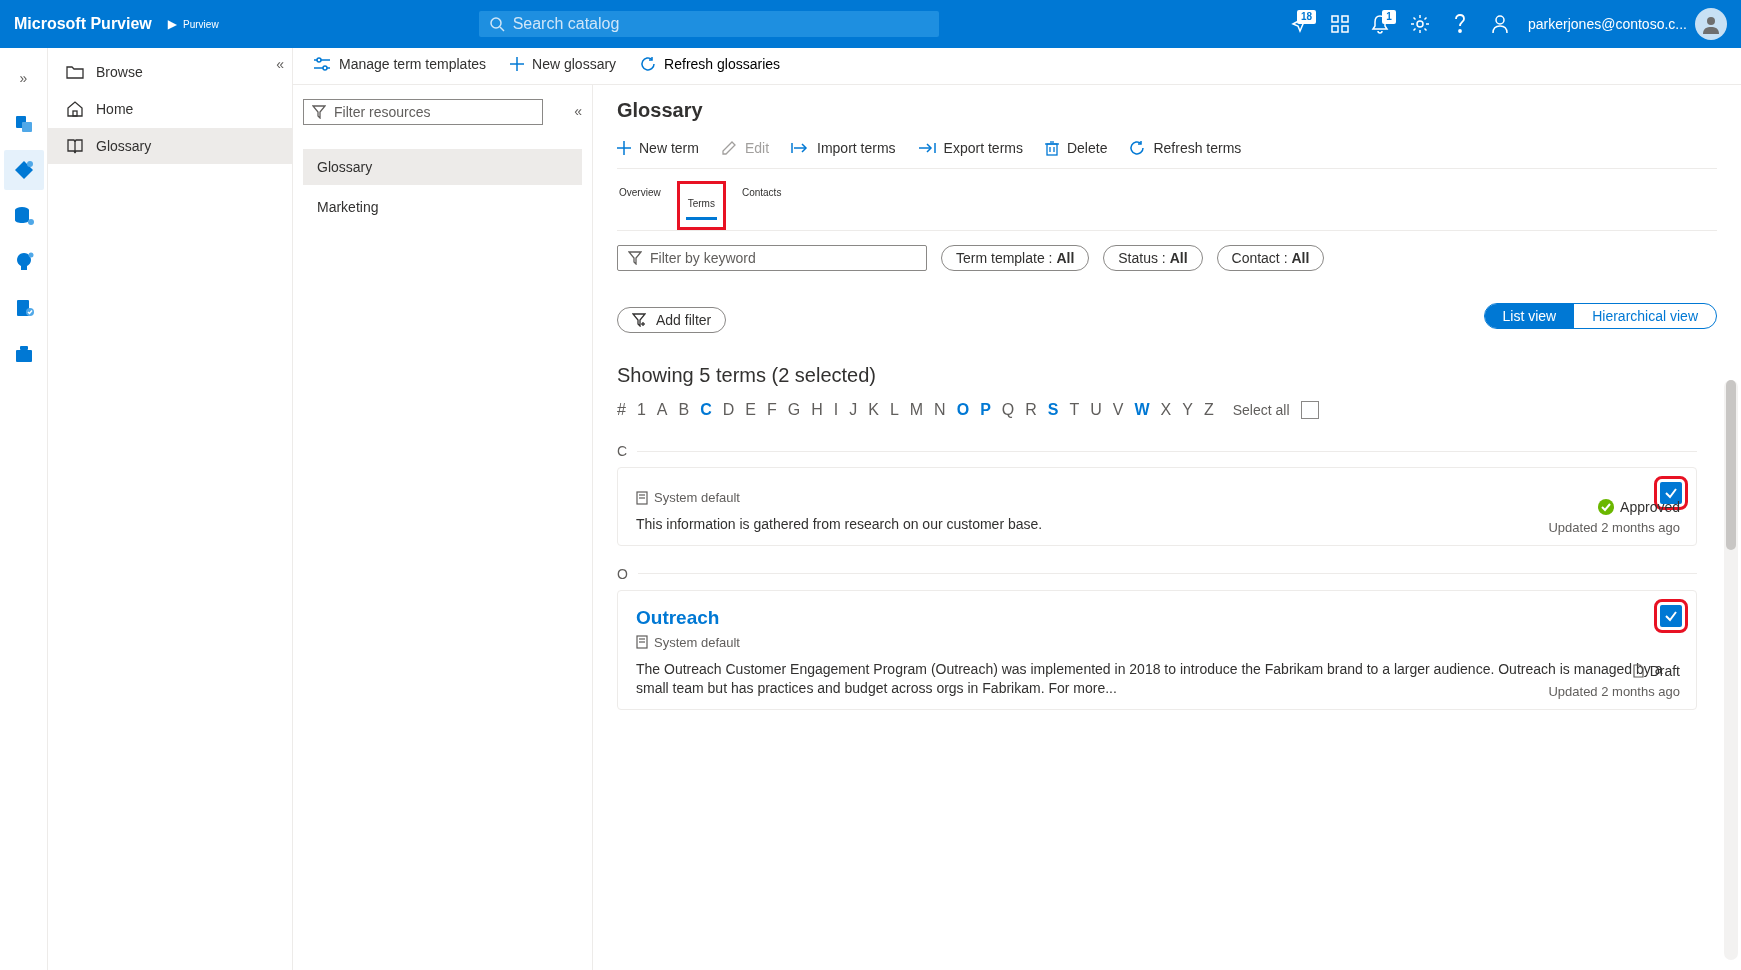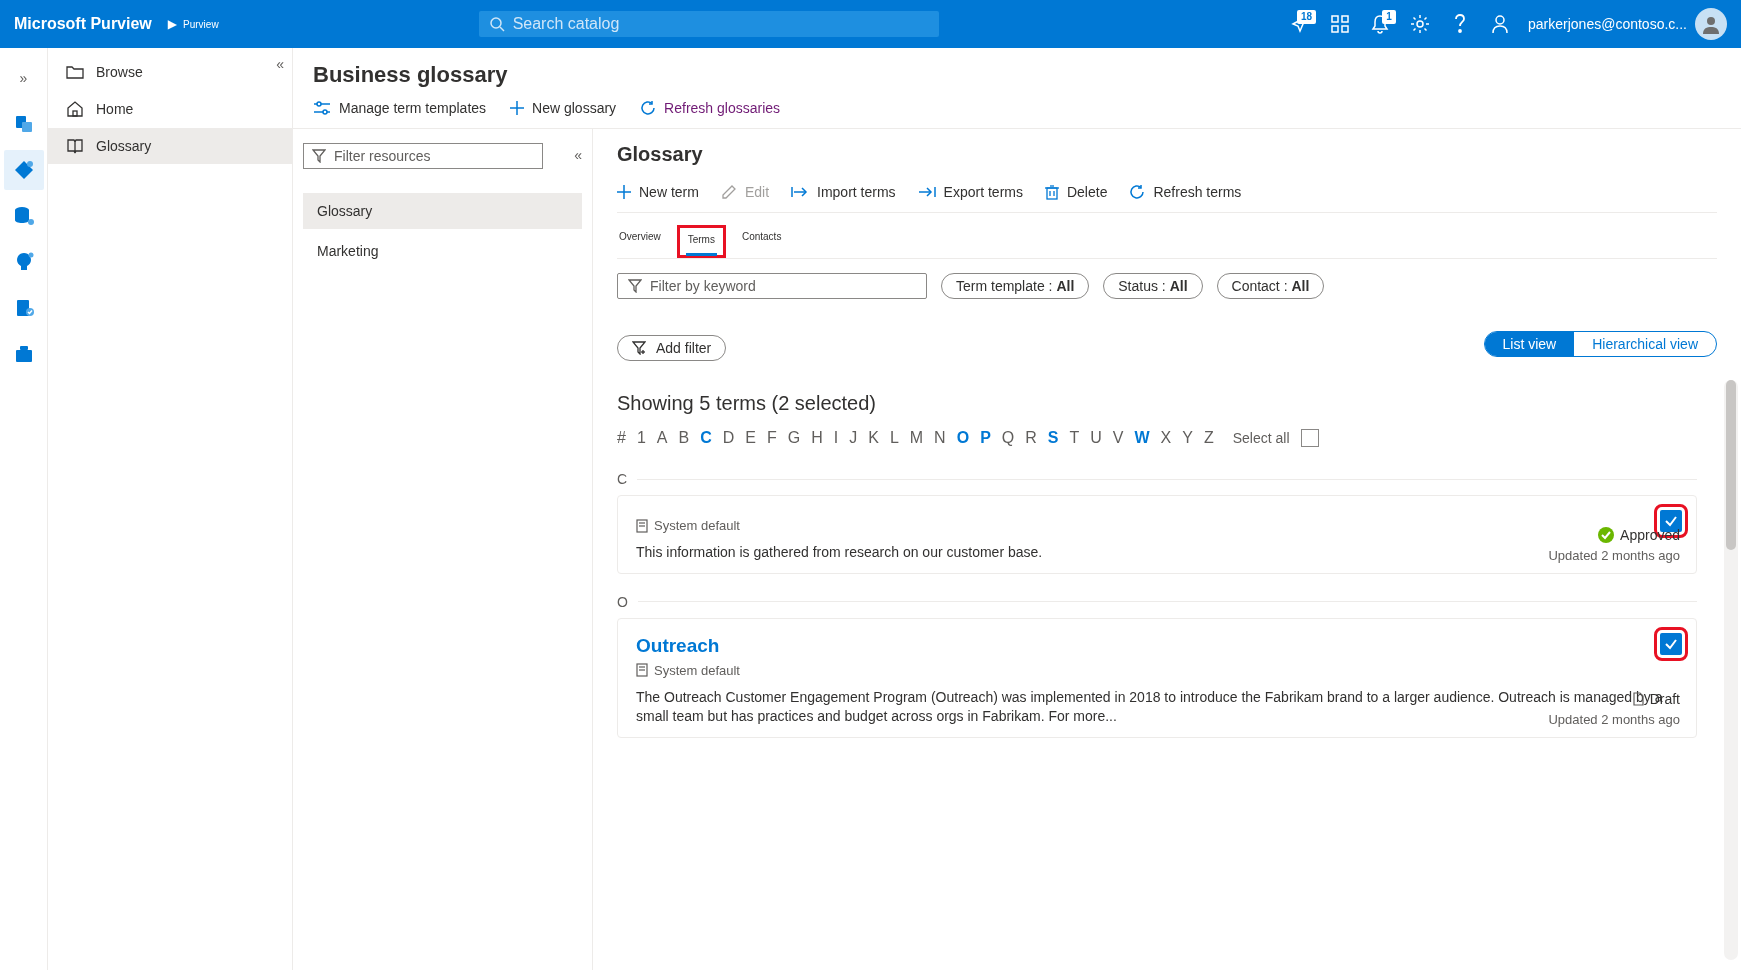--- a/index.html
+++ b/index.html
@@ -50,21 +50,21 @@
 .right h2 { font-size:20px; font-weight:600; margin-bottom: 18px; }
 .actionbar { display:flex; align-items:center; gap:22px; font-size:14px; padding-bottom:12px; border-bottom:1px solid #edebe9;}
 .actionbar .act { display:flex; align-items:center; gap:8px;}
 .actionbar .act.blue { color:#0078d4; }
 .actionbar .act.dis { color:#a19f9d; }
 
 .tabs { display:flex; gap:14px; padding: 12px 0 0; border-bottom:1px solid #edebe9; font-size:10px;}
 .tabs .tab { padding: 6px 2px 10px; position:relative; cursor:pointer;}
 .tabs .tab.active { color:#323130; font-weight:400;}
 .tabs .tab.active::after { content:""; position:absolute; left:0; right:0; bottom:-1px; height:3px; background:#0078d4;}
-.tabhl { border:3px solid #e81123; padding: 0 6px; }
+.tabhl { border:3px solid #e81123; padding: 8px 6px; }
 
 .filters { display:flex; align-items:center; gap:14px; padding: 14px 0 8px; flex-wrap:wrap; font-size:14px;}
 .pillbox { display:flex; align-items:center; gap:8px; border:1px solid #8a8886; border-radius: 2px; padding: 4px 10px; color:#605e5c; width: 310px;}
 .pill { border:1px solid #8a8886; border-radius: 16px; padding: 4px 14px; }
 .pill b { font-weight:600; color:#323130;}
 .addf { border:1px solid #8a8886; border-radius:16px; padding: 4px 14px; display:flex;align-items:center;gap:10px; margin-top:8px;}
 
 .viewtoggle { margin-left:auto; display:flex; border:1px solid #0078d4; border-radius:16px; overflow:hidden; font-size:14px;}
 .viewtoggle span { padding: 4px 18px; }
 .viewtoggle .on { background:#0078d4; color:#fff; }
@@ -217,23 +217,20 @@
     </div>
     <div class="navitem active">
       <svg width="18" height="16" viewBox="0 0 18 16" fill="none" stroke="#323130" stroke-width="1.3">
           <path d="M2 2 L8 2 L9 4 L9 15 L8 13 L2 13 Z M16 2 L10 2 L9 4 L9 15 L10 13 L16 13 Z"></path>
         </svg>
       <span>Glossary</span>
     </div>
   </div>
 
   <div class="main">
-    <div class="titlebar">
-        <h1>Business glossary</h1>
-      </div>
     <div class="cmdbar">
       <div class="cmd blue">
         <svg width="18" height="16" viewBox="0 0 18 16" stroke="#0078d4" stroke-width="1.5" fill="none">
             <line x1="1" y1="4" x2="17" y2="4"></line>
             <line x1="1" y1="12" x2="17" y2="12"></line>
             <circle cx="6" cy="4" r="2" fill="#fff"></circle>
             <circle cx="12" cy="12" r="2" fill="#fff"></circle>
           </svg>
         <span style="color:#323130">Manage term templates</span>
       </div>
@@ -242,21 +239,21 @@
             <line x1="7" y1="0" x2="7" y2="14"></line>
             <line x1="0" y1="7" x2="14" y2="7"></line>
           </svg>
         <span style="color:#323130">New glossary</span>
       </div>
       <div class="cmd blue">
         <svg width="16" height="16" viewBox="0 0 16 16" stroke="#0078d4" stroke-width="1.5" fill="none">
             <path d="M14 8 A6 6 0 1 1 12 3.5"></path>
             <polyline points="12,1 12,4 9,4"></polyline>
           </svg>
-        <span style="color:#701a75">Refresh glossaries</span>
+        <span style="color:#000000">Refresh glossaries</span>
       </div>
     </div>
 
     <div class="split">
       <div class="left">
         <div class="filterbox">
           <svg width="14" height="14" viewBox="0 0 14 14" stroke="#605e5c" stroke-width="1.3" fill="none">
               <polygon points="1,1 13,1 8,7 8,13 6,11 6,7"></polygon>
             </svg>
           <span>Filter resources</span>

